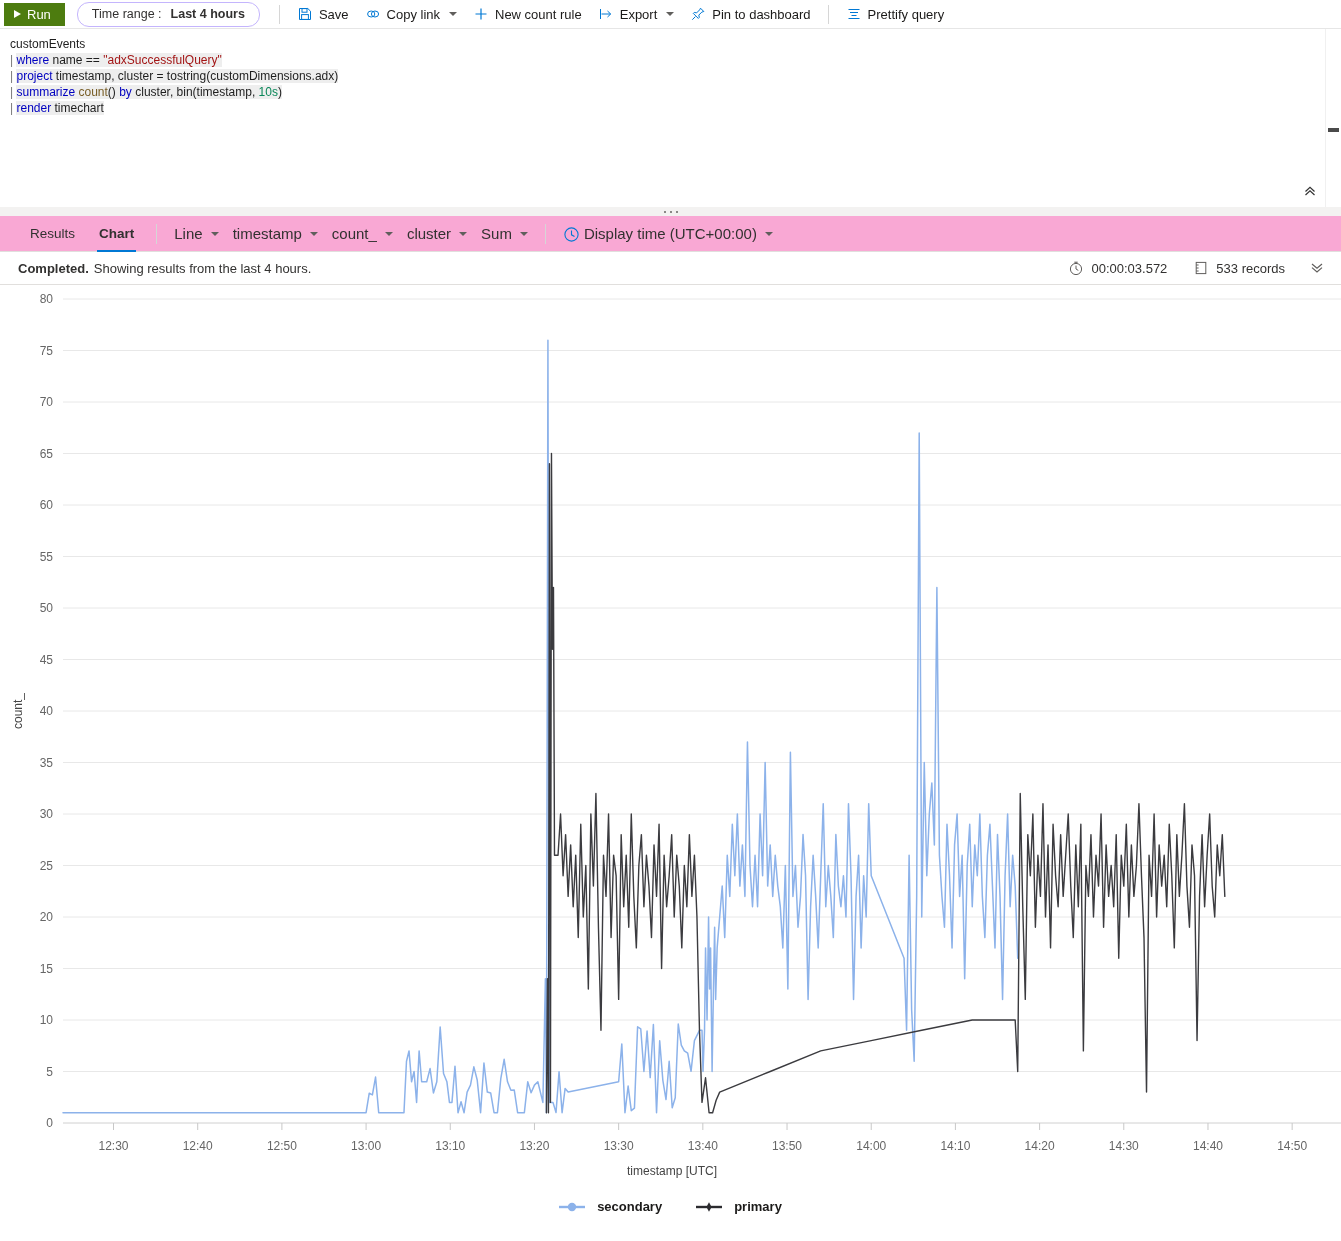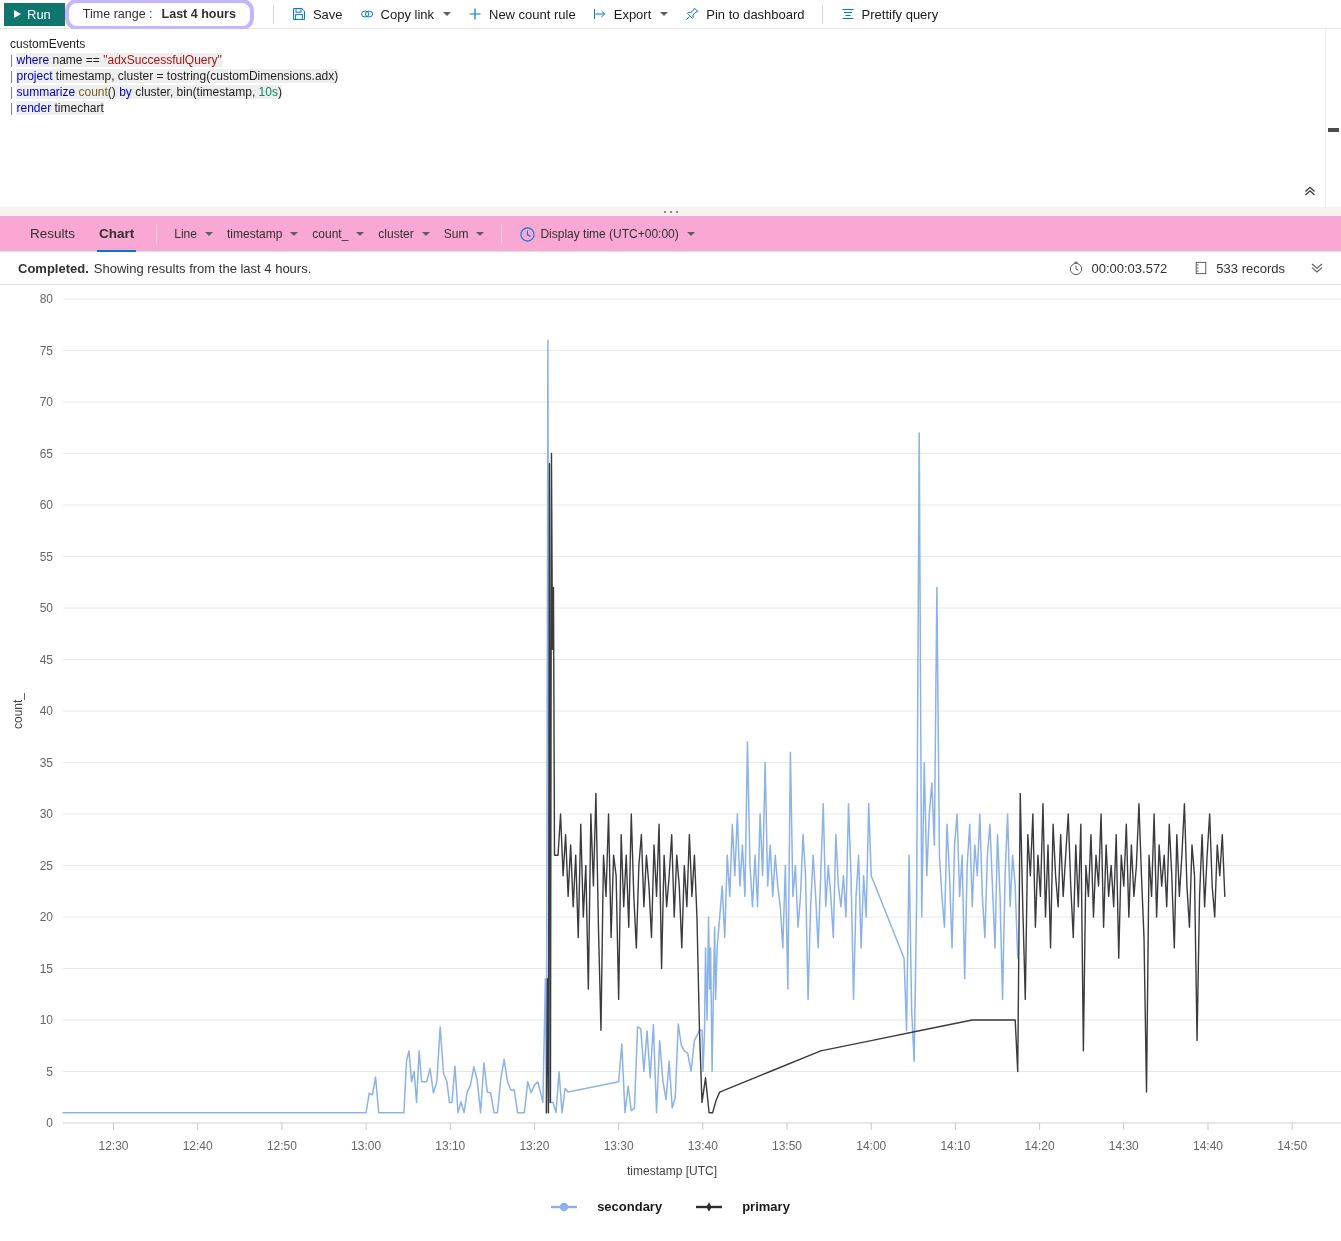--- a/index.html
+++ b/index.html
@@ -12,32 +12,32 @@
   }
 
   
   .toolbar{
     height:29px;display:flex;align-items:center;
     padding:0 0 0 4px;gap:0;background:#fff;
     border-bottom:1px solid #e6e6e6;box-sizing:border-box;
   }
   .run-btn{
     display:flex;align-items:center;gap:6px;
-    background:#0f766e;color:#fff;
-    height:23px;padding:0 14px 0 10px;
+    background:#4d7c0f;color:#fff;
+    height:23px;padding:0 14px 0 10px;margin-right:12px;
     font-size:13px;cursor:pointer;border:none;
     font-family:"Liberation Sans", sans-serif;
   }
   .run-btn .tri{
     width:0;height:0;border-left:7px solid #fff;
     border-top:4.5px solid transparent;border-bottom:4.5px solid transparent;
   }
   .timerange{
     display:flex;align-items:center;height:23px;padding:0 14px;
-    border:4px solid #c4b5fd;border-radius:12px;
+    border:1px solid #c4b5fd;border-radius:12px;
     font-size:12.5px;color:#323130;cursor:pointer;white-space:nowrap;
     margin-right:10px;
   }
   .timerange b{font-weight:700;margin-left:9px;}
   .tbsep{width:1px;height:19px;background:#d6d6d6;margin:0 9px;}
   .tbitem{
     display:flex;align-items:center;gap:6px;height:18px;
     padding:0 8px;cursor:pointer;font-size:13px;color:#1b1a19;white-space:nowrap;
   }
   .chev{
@@ -87,21 +87,21 @@
     position:relative;height:36px;display:flex;align-items:center;
     padding:0 12px;font-size:13.5px;color:#323130;cursor:pointer;
   }
   .tab.active{font-weight:700;}
   .tab.active::after{
     content:"";position:absolute;left:10px;right:10px;bottom:0;height:2px;background:#0078d4;
   }
   .tsep{width:1px;height:20px;background:#d6d6d6;margin:0 10px;}
   .dd{
     display:flex;align-items:center;gap:5px;height:26px;padding:0 7px;
-    font-size:12px;color:#323130;cursor:pointer;white-space:nowrap;
+    font-size:15px;color:#323130;cursor:pointer;white-space:nowrap;
   }
 
   
   .statusbar{
     height:33px;display:flex;align-items:center;
     padding:0 16px 0 18px;border-bottom:1px solid #e1dfdd;
     box-sizing:border-box;background:#fff;font-size:13px;color:#323130;
   }
   .statusbar .spacer{flex:1;}
   .st-item{display:flex;align-items:center;gap:7px;margin-left:26px;color:#323130;}
@@ -114,21 +114,21 @@
     font-family:"Liberation Sans",sans-serif;font-size:12px;fill:#666666;
   }
   .axis-title{
     font-family:"Liberation Sans",sans-serif;font-size:12px;fill:#444444;
   }
   .legend-row{
     position:absolute;left:0;right:0;bottom:14px;
     display:flex;align-items:center;justify-content:center;gap:34px;
     font-size:13px;font-weight:700;color:#1b1a19;
   }
-  .leg{display:flex;align-items:center;gap:20px;cursor:pointer;}
+  .leg{display:flex;align-items:center;gap:12px;cursor:pointer;}
   .leg svg{display:block;}
 </style>
 </head>
 <body>
 
 <div class="toolbar">
 
   <div class="run-btn">
     <span class="tri"></span>
     <span>Run</span>

